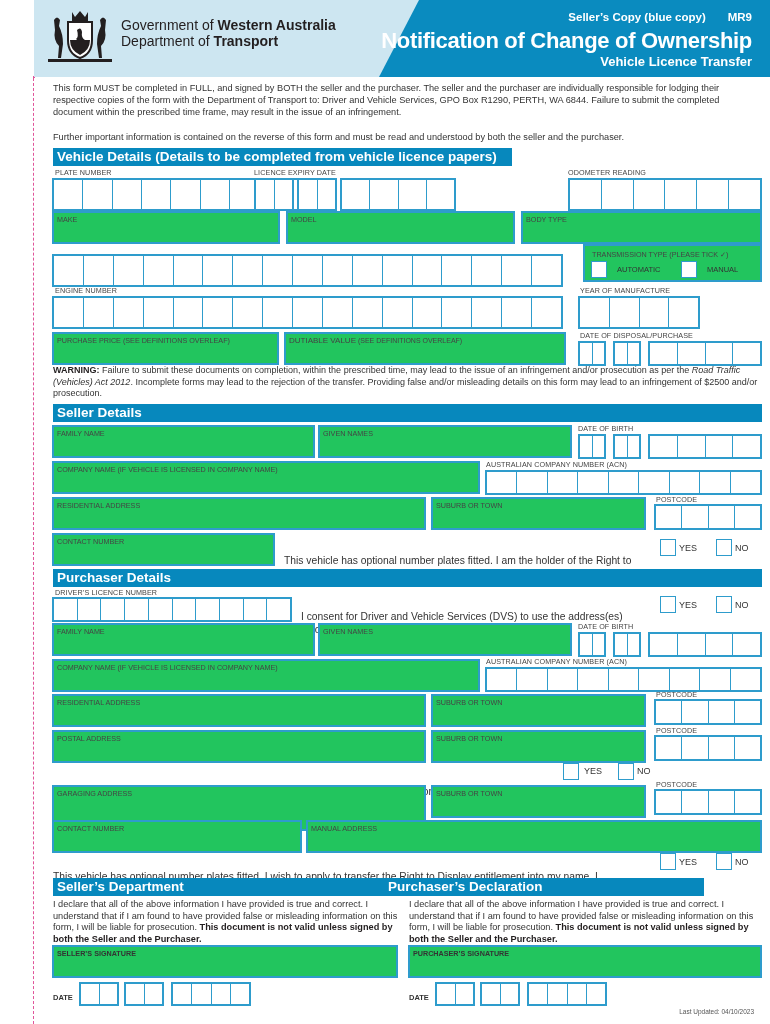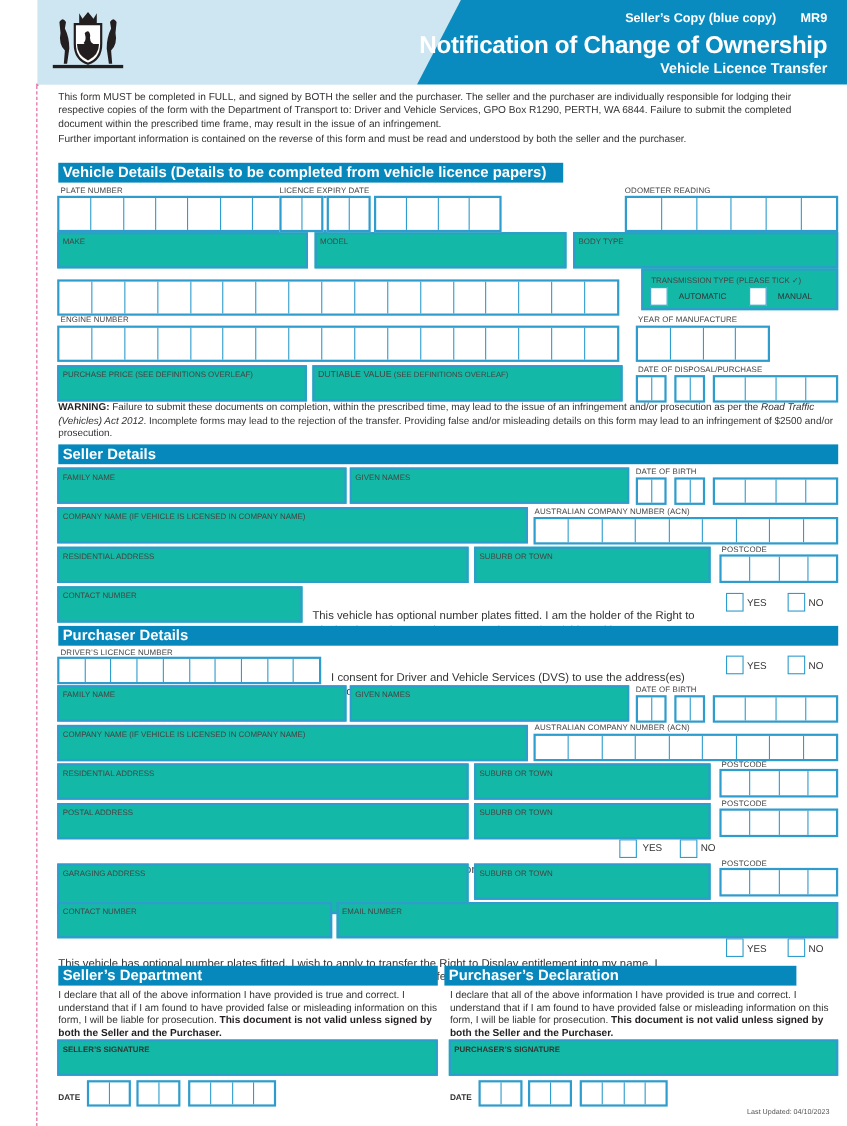--- a/index.html
+++ b/index.html
@@ -15,25 +15,25 @@
   .gov-text { position: absolute; left: 87px; top: 17px; font-size: 14px; line-height: 16px; color: #231f20; }
   .gov-text b { font-weight: bold; }
   .copy-line { position: absolute; right: 18px; top: 11px; color: #fff; font-size: 11.5px; font-weight: bold; }
   .copy-line span.mr { margin-left: 22px; }
   .form-title { position: absolute; right: 18px; top: 28px; color: #fff; font-size: 22px; font-weight: bold; letter-spacing: -0.3px; }
   .form-subtitle { position: absolute; right: 18px; top: 54px; color: #fff; font-size: 13px; font-weight: bold; }
 
   .intro { position: absolute; left: 53px; top: 82px; width: 700px; }
   .intro .classified { font-size: 12.2px; font-weight: bold; line-height: 15px; }
   .intro p { font-size: 9.2px; line-height: 12px; color: #333; }
-  .intro p.further { margin-top: 2px; }
+  .intro p.further { margin-top: 13px; }
 
   .section-bar { position: absolute; background: #0788bd; color: #fff; font-weight: bold; font-size: 13.5px; padding-left: 4px; height: 18px; line-height: 18px; }
   .lbl { position: absolute; font-size: 7.2px; color: #444; letter-spacing: 0.1px; white-space: nowrap; }
-  .box { position: absolute; border: 2px solid #2e9ccc; background: #14b8a6; }
+  .box { position: absolute; border: 2px solid #2e9ccc; background: #22c55e; }
   .box .inlbl { position: absolute; left: 3px; top: 2px; font-size: 7.2px; color: #444; white-space: nowrap; }
   .cells { position: absolute; display: flex; border: 2px solid #2e9ccc; background: #fff; }
   .cells .c { flex: 1; border-right: 1.5px solid #2e9ccc; }
   .cells .c:last-child { border-right: none; }
   .chk { position: absolute; width: 16px; height: 17px; border: 1.5px solid #2e9ccc; background: #fff; }
   .opt { position: absolute; font-size: 9px; color: #333; }
   .stmt { position: absolute; font-size: 10.3px; line-height: 12.5px; color: #333; margin-top: 19px; }
   .warning { position: absolute; left: 53px; top: 365px; width: 705px; font-size: 9px; line-height: 11.5px; color: #333; }
   .warning b { color: #231f20; }
   .decl { position: absolute; font-size: 9.2px; line-height: 11.5px; color: #333; width: 345px; }
@@ -52,20 +52,24 @@
   <div class="blue-panel"></div>
   <svg class="crest" viewBox="0 0 72 60">
     <rect x="4" y="53" width="64" height="3" fill="#231f20"></rect>
     <path d="M24 16 h24 v18 q0 14 -12 18 q-12 -4 -12 -18 z" fill="#fff" stroke="#231f20" stroke-width="2"></path>
     <path d="M26 34 h20 q0 10 -10 15 q-10 -5 -10 -15 z" fill="#231f20"></path>
     <path d="M33 24 q4 -4 5 2 q-1 6 3 8 q-6 3 -9 -1 q3 -2 1 -9 z" fill="#231f20"></path>
     <path d="M28 6 l3 5 l5 -6 l5 6 l3 -5 v9 h-16 z" fill="#231f20"></path>
     <path d="M10 14 q3 -5 6 0 l-1 6 q4 8 4 18 l-2 14 h-3 l1 -12 q-6 -6 -4 -16 z" fill="#231f20"></path>
     <path d="M62 14 q-3 -5 -6 0 l1 6 q-4 8 -4 18 l2 14 h3 l-1 -12 q6 -6 4 -16 z" fill="#231f20"></path>
   </svg>
+  <div class="gov-text">
+    <div><span>Government of </span><b>Western Australia</b></div>
+    <div><span>Department of </span><b>Transport</b></div>
+  </div>
   <div class="copy-line">
     <span>Seller’s Copy (blue copy)</span><span class="mr">MR9</span>
   </div>
   <div class="form-title">Notification of Change of Ownership</div>
   <div class="form-subtitle">Vehicle Licence Transfer</div>
 </div>
 
 <div class="intro">
   <p>This form MUST be completed in FULL, and signed by BOTH the seller and the purchaser. The seller and the purchaser are individually responsible for lodging their respective copies of the form with the Department of Transport to: Driver and Vehicle Services, GPO Box R1290, PERTH, WA 6844. Failure to submit the completed document within the prescribed time frame, may result in the issue of an infringement.</p>
   <p class="further">Further important information is contained on the reverse of this form and must be read and understood by both the seller and the purchaser.</p>
@@ -364,31 +368,31 @@
     <div class="c"></div>
     <div class="c"></div>
     <div class="c"></div>
     <div class="c"></div>
   </div>
 
 <div class="box" style="left:52px;top:820px;width:250px;height:33px;">
     <span class="inlbl">CONTACT NUMBER</span>
   </div>
 <div class="box" style="left:306px;top:820px;width:456px;height:33px;">
-    <span class="inlbl">EMAIL NUMBER</span>
+    <span class="inlbl">MANUAL ADDRESS</span>
   </div>
 
 <div class="stmt" style="left:53px;top:852px;width:595px;line-height:11.5px;">This vehicle has optional number plates fitted. I wish to apply to transfer the Right to Display entitlement into my name. I understand that fees will apply, and the transfer is not confirmed until these fees are paid.</div>
 <div class="chk" style="left:660px;top:853px;"></div>
 <div class="opt" style="left:679px;top:857px;">YES</div>
 <div class="chk" style="left:716px;top:853px;"></div>
 <div class="opt" style="left:735px;top:857px;">NO</div>
 
 <div class="section-bar" style="left:53px;top:878px;width:345px;">Seller’s Department</div>
-<div class="section-bar" style="left:404px;top:878px;width:320px;">Purchaser’s Declaration</div>
+<div class="section-bar" style="left:384px;top:878px;width:320px;">Purchaser’s Declaration</div>
 
 <div class="decl" style="left:53px;top:899px;">
   <span>I declare that all of the above information I have provided is true and correct. I understand that if I am found to have provided false or misleading information on this form, I will be liable for prosecution. </span><b>This document is not valid unless signed by both the Seller and the Purchaser.</b>
 </div>
 <div class="decl" style="left:409px;top:899px;">
   <span>I declare that all of the above information I have provided is true and correct. I understand that if I am found to have provided false or misleading information on this form, I will be liable for prosecution. </span><b>This document is not valid unless signed by both the Seller and the Purchaser.</b>
 </div>
 
 <div class="box sigbox" style="left:52px;top:945px;width:346px;height:33px;">
     <span class="inlbl">SELLER’S SIGNATURE</span>

